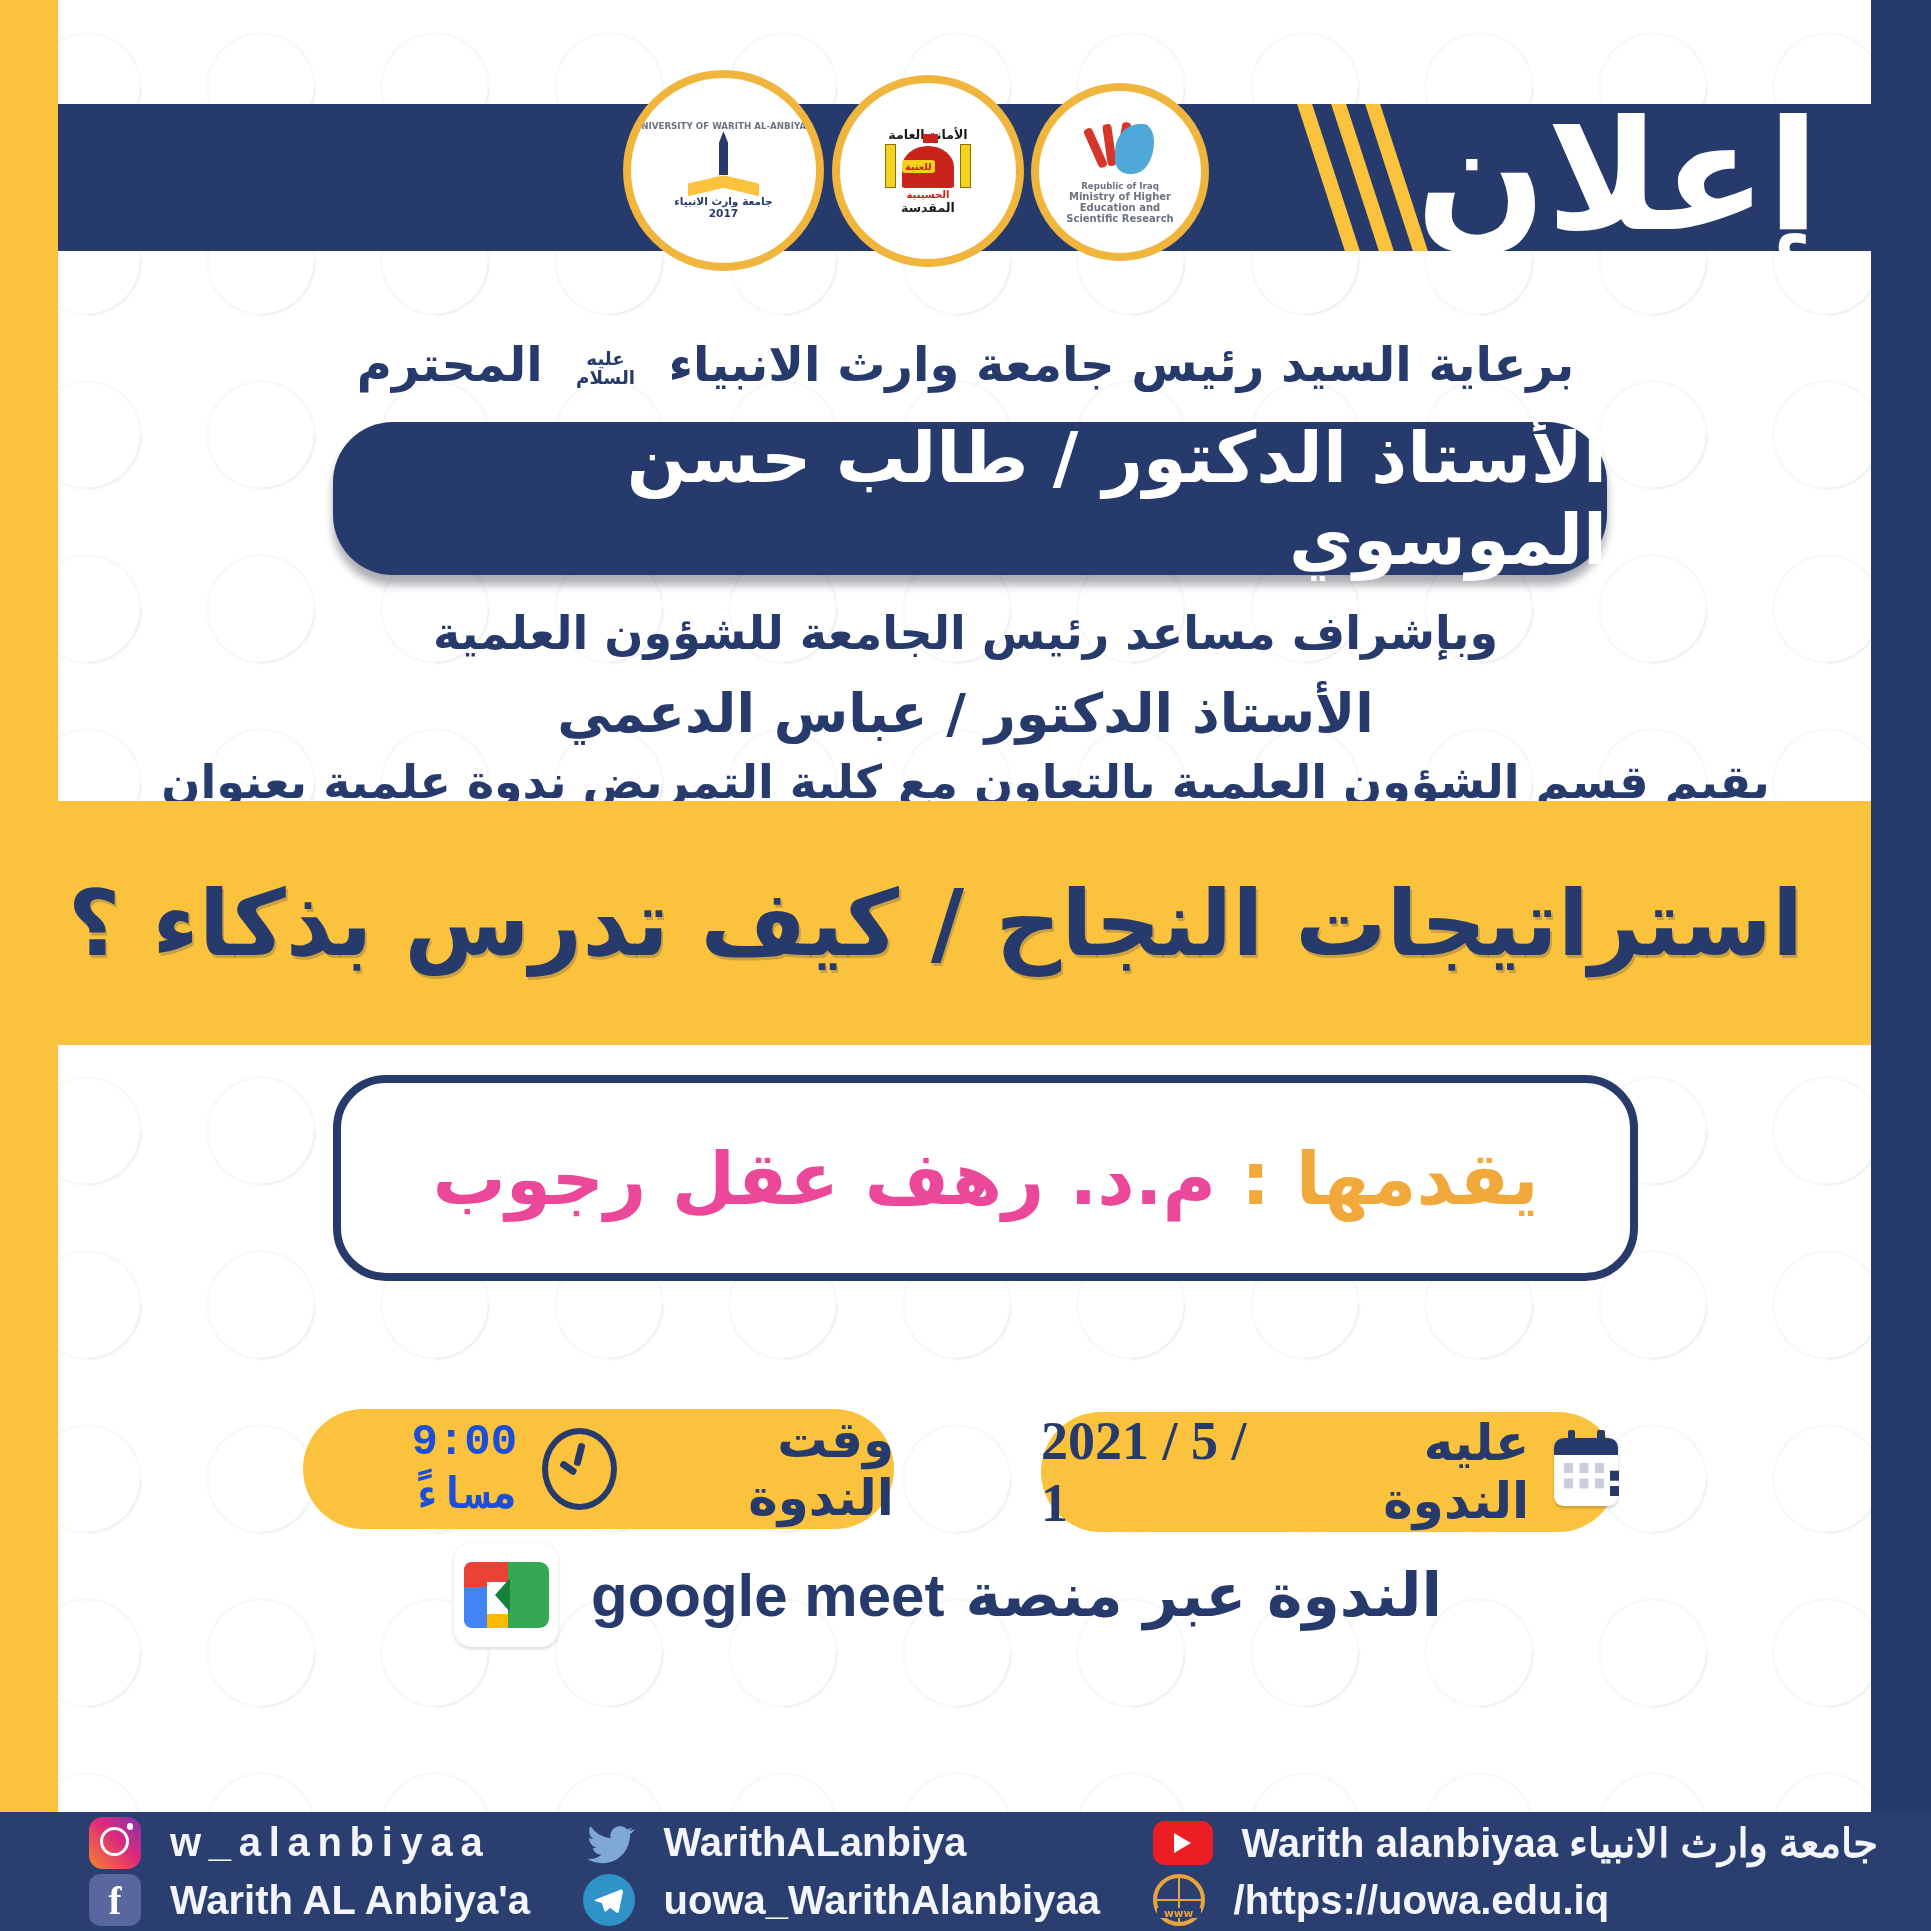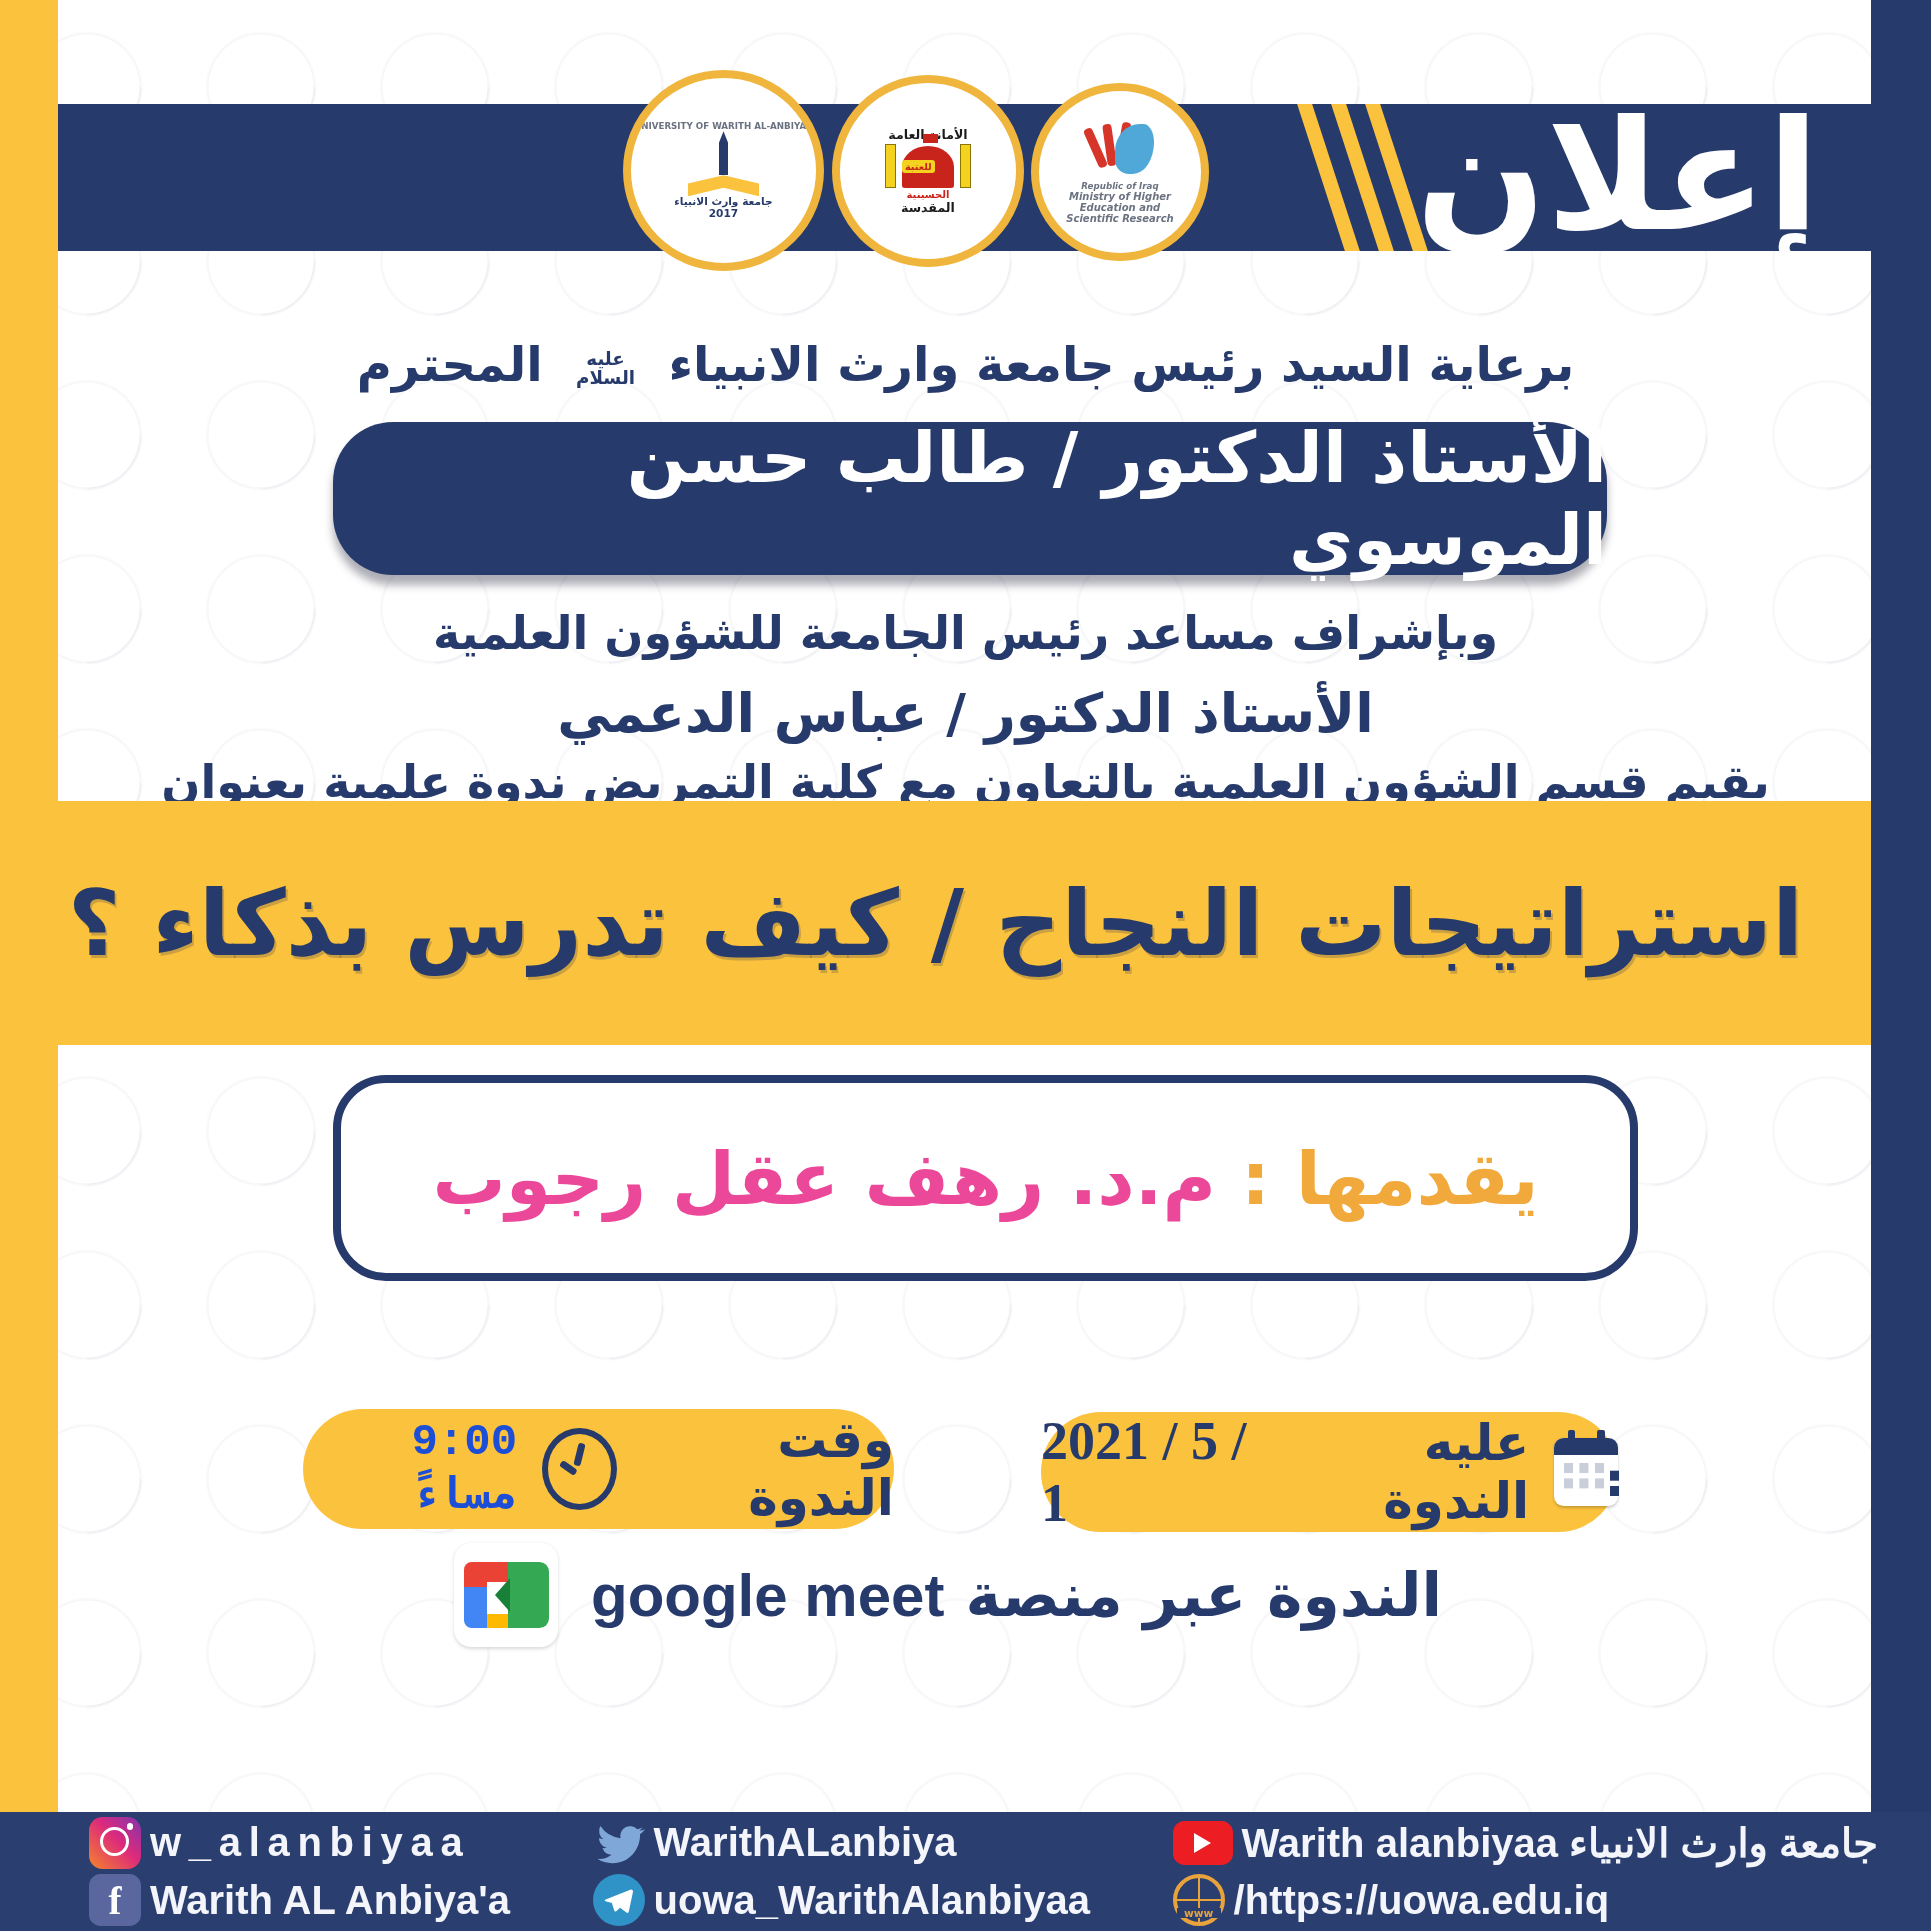--- a/index.html
+++ b/index.html
@@ -16,21 +16,21 @@
   .header-band{position:absolute;left:58px;top:104px;width:1873px;height:147px;background:#263A6B;}
   .stripes{position:absolute;left:1321px;top:104px;width:145px;height:147px;display:flex;gap:19.3px;}
   .stripe{width:14.5px;height:147px;background:#FBC23D;transform:skewX(18deg);}
   .announce{position:absolute;left:1410px;top:75px;width:415px;height:212px;
     font-size:153px;font-weight:bold;color:#ffffff;text-align:center;line-height:203px;}
   
   .logo-circle{position:absolute;border-radius:50%;background:#ffffff;border:8.7px solid #EFB53C;
     overflow:hidden;display:flex;flex-direction:column;align-items:center;justify-content:center;text-align:center;}
   .logo-uni{left:623px;top:70px;width:185px;height:185px;}
   .logo-shrine{left:832px;top:75px;width:176px;height:176px;}
-  .logo-ministry{left:1031px;top:83px;width:162px;height:162px;font-style:italic;}
+  .logo-ministry{left:1031px;top:83px;width:162px;height:162px;}
   .tiny{font-size:10.6px;line-height:1.1;color:#263A6B;font-weight:bold;}
   .tinier{font-size:8.7px;line-height:1.1;color:#6b7280;font-weight:bold;}
   .uni-spire{width:9.7px;height:44px;background:#263A6B;clip-path:polygon(50% 0,100% 28%,100% 100%,0 100%,0 28%);}
   .uni-book{width:71px;height:21px;background:#FBC23D;clip-path:polygon(0 40%,50% 0,100% 40%,100% 100%,50% 60%,0 100%);}
   .shrine-top{font-size:12.6px;color:#1b1b1b;font-weight:bold;}
   .shrine-mid{display:flex;align-items:flex-end;gap:5.8px;margin:1.9px 0;}
   .minaret{width:9.7px;height:42px;background:#F4D21F;border:1px solid #8a7400;}
   .dome{width:52px;height:42px;background:#C8241C;border-radius:50% 50% 6% 6%;display:flex;align-items:center;position:relative;}
   .dome .flag{position:absolute;top:-11.6px;left:21px;width:15.4px;height:8.7px;background:#C8241C;}
   .dome .plaque{background:#F4D21F;color:#C8241C;font-size:9.7px;font-weight:bold;padding:1px 2.9px;border-radius:2.9px;}
@@ -91,21 +91,21 @@
   .meet-text{direction:rtl;font-size:60px;font-weight:bold;color:#263A6B;display:flex;gap:21px;align-items:center;}
   .meet-latin{font-family:"Liberation Sans",sans-serif;font-weight:bold;}
   
   .target-pill{position:absolute;left:338px;top:1663px;width:1284px;height:122px;background:#263A6B;border-radius:61px;
     box-shadow:0 8.7px 7.7px rgba(40,40,60,.35);display:flex;align-items:center;justify-content:center;}
   .target-pill span{direction:rtl;color:#F5B53E;font-size:60px;font-weight:bold;}
   
   .footer{position:absolute;left:0;top:1812px;width:1931px;height:119px;background:#2A3E70;
     display:flex;justify-content:space-between;align-items:center;padding:0 53px 0 53px;box-sizing:border-box;}
   .f-col{display:flex;flex-direction:column;gap:9.7px;}
-  .f-row{display:flex;align-items:center;gap:9px;height:48px;padding-left:36px;}
+  .f-row{display:flex;align-items:center;gap:29px;height:48px;padding-left:36px;}
   .f-text{color:#f3f5fa;font-size:40px;font-weight:bold;font-family:"Liberation Sans",sans-serif;white-space:nowrap;}
   .ig-spacing{letter-spacing:7.7px;}
   .icon-48{width:52px;height:52px;flex:0 0 auto;}
   .ig-icon{border-radius:13.5px;background:linear-gradient(45deg,#F58529,#DD2A7B 55%,#8134AF);position:relative;}
   .ig-icon::before{content:"";position:absolute;left:10.6px;top:10.6px;width:23px;height:23px;border:3.9px solid #fff;border-radius:50%;}
   .ig-icon::after{content:"";position:absolute;right:7.7px;top:6.8px;width:6.8px;height:6.8px;background:#fff;border-radius:50%;}
   .fb-icon{border-radius:11.6px;background:#5A679E;color:#fff;display:flex;align-items:center;justify-content:center;
     font-size:39px;font-weight:bold;font-family:"Liberation Serif",serif;}
   .tg-icon{border-radius:50%;background:#2F93C8;display:flex;align-items:center;justify-content:center;}
   .yt-icon{width:60px;height:44px;border-radius:11.6px;background:#ED1D24;display:flex;align-items:center;justify-content:center;}

